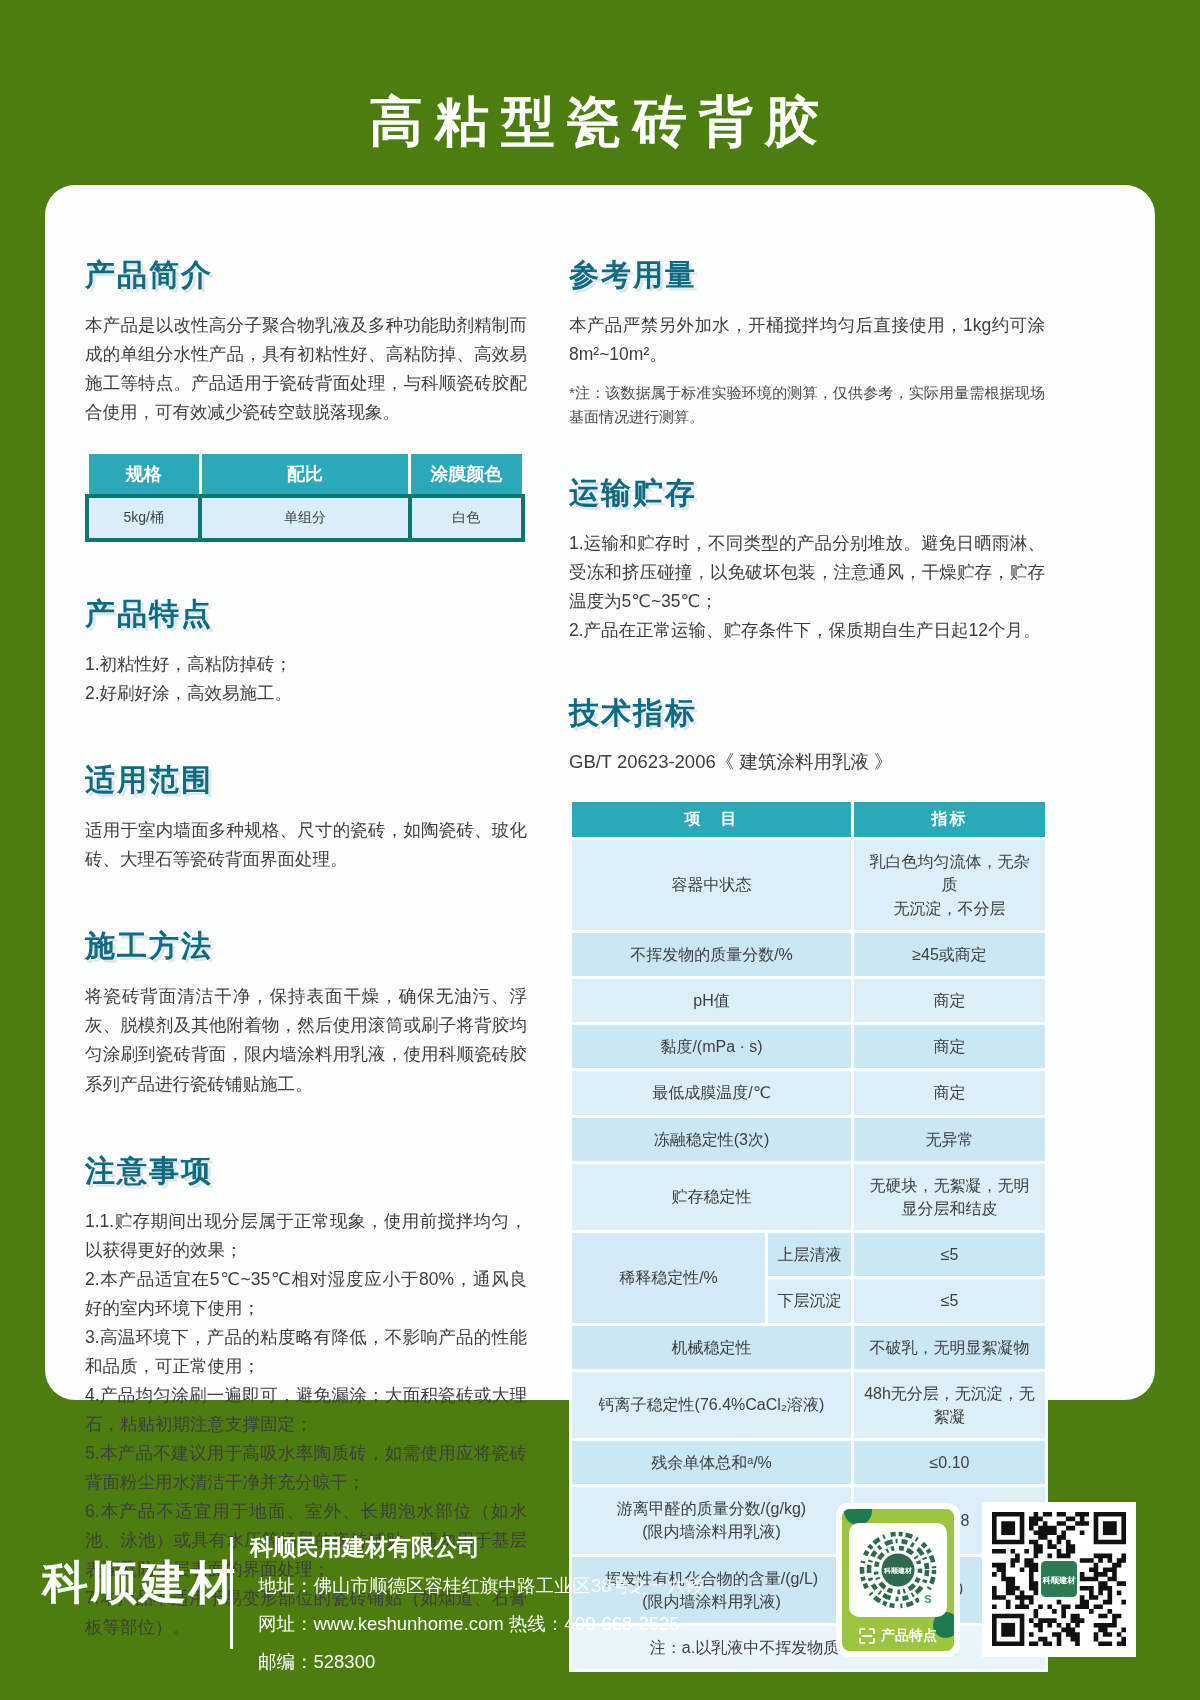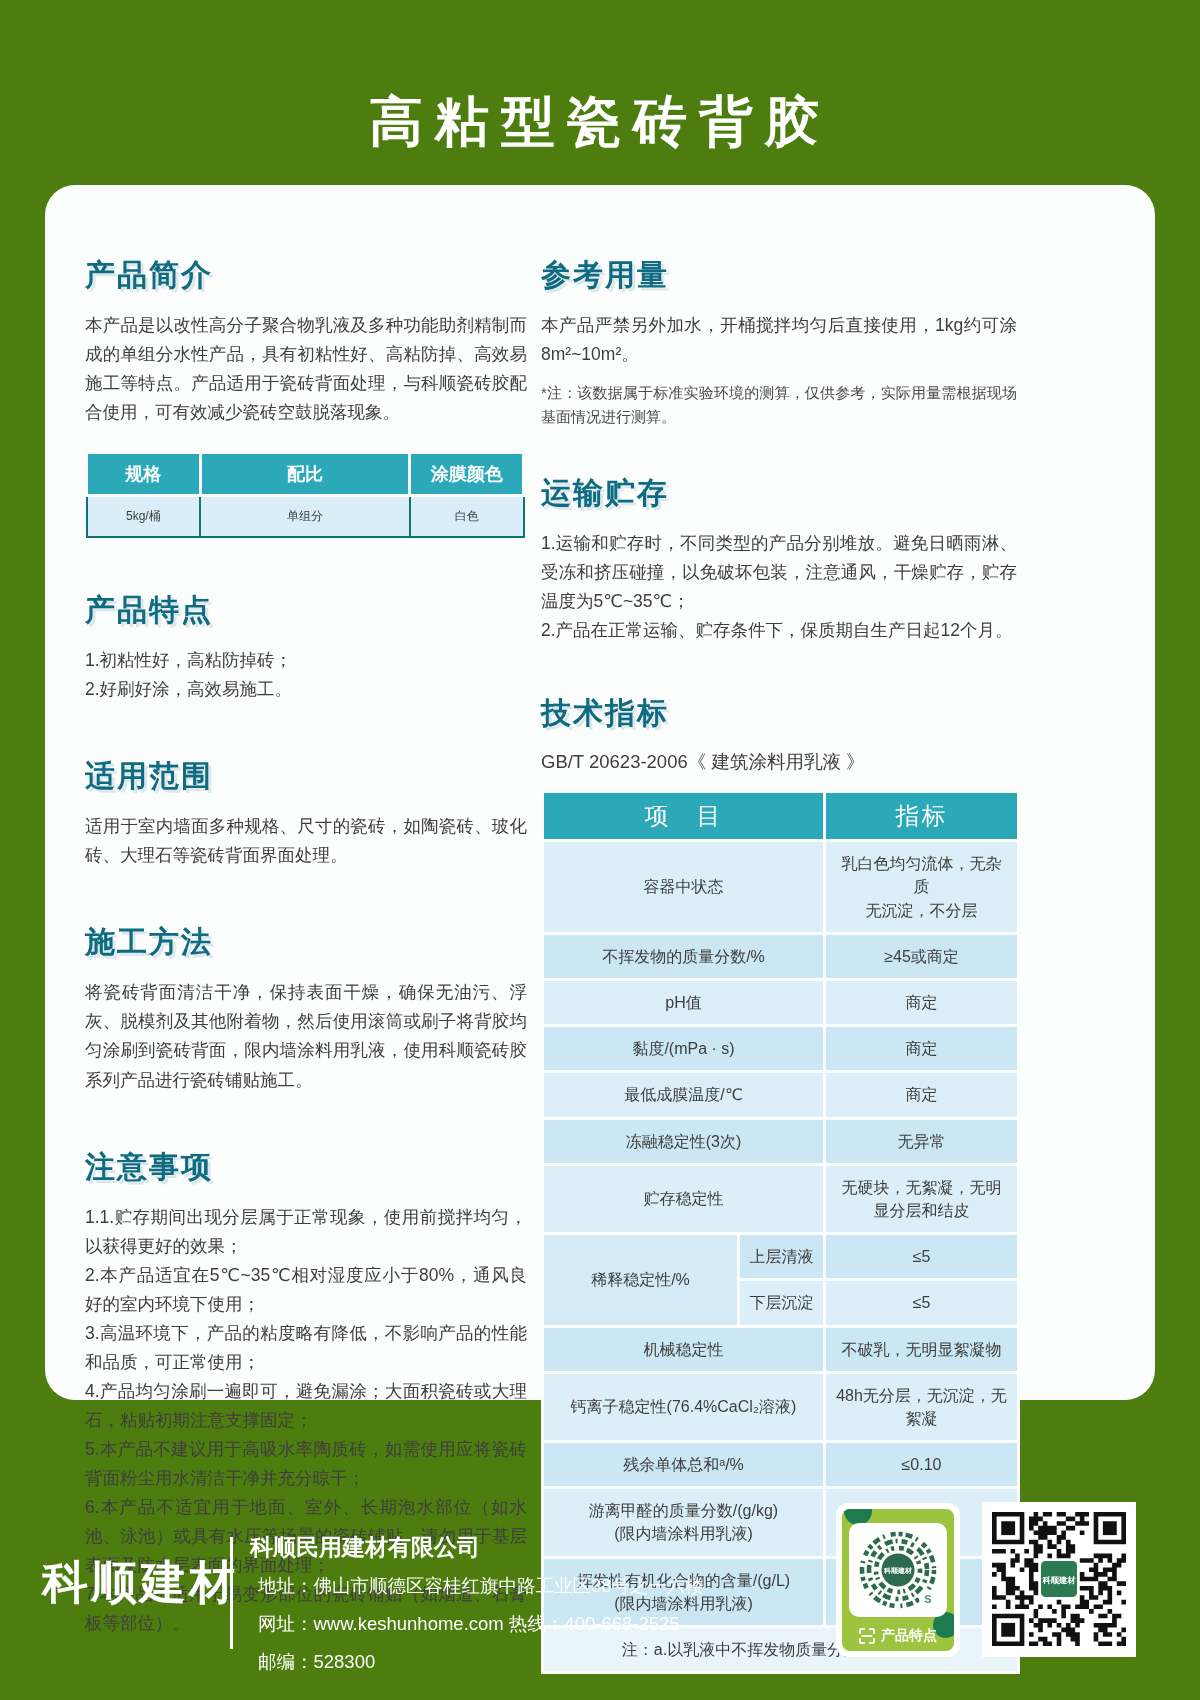--- a/index.html
+++ b/index.html
@@ -16,21 +16,21 @@
     text-align:center;color:#ffffff;
     font-size:54px;font-weight:bold;letter-spacing:12px;
   }
   
   .card{
     position:absolute;left:45px;top:185px;
     width:1110px;height:1215px;
     background:#FCFDFD;border-radius:30px;
     box-sizing:border-box;
     padding:70px 0 0 40px;
-    display:flex;gap:14px;
+    display:flex;gap:42px;
   }
   .col-left{width:442px;flex:0 0 auto;}
   .col-right{width:476px;flex:0 0 auto;}
   h2.sec-heading{
     color:#0F6B81;font-size:30px;font-weight:bold;
     margin:0 0 15px 0;letter-spacing:2px;
     text-shadow:3px 3px 0 rgba(120,160,175,0.22);
   }
   .body-text{
     font-size:17.5px;color:#3E3E3E;line-height:1.66;
@@ -44,30 +44,30 @@
   
   table.spec-table{
     width:440px;border-collapse:collapse;margin-top:24px;
     table-layout:fixed;
   }
   table.spec-table th{
     background:#2BA9B8;color:#fff;font-size:18px;font-weight:bold;
     padding:8px 4px;border:3px solid #FCFDFD;
   }
   table.spec-table td{
-    background:#D9EEF8;color:#3E3E3E;font-size:12px;
-    text-align:center;padding:11px 4px;border:2px solid #0f766e;
-  }
-  
-  .standard-line{font-size:18.5px;color:#3E3E3E;margin:2px 0 16px 0;}
+    background:#D9EEF8;color:#3E3E3E;font-size:14px;
+    text-align:center;padding:11px 4px;border:4px solid #0f766e;
+  }
+  
+  .standard-line{font-size:18.5px;color:#3E3E3E;margin:2px 0 25px 0;}
   table.tech-table{
     width:476px;border-collapse:collapse;table-layout:fixed;
   }
   table.tech-table th{
-    background:#2BA9B8;color:#fff;font-size:24px;font-weight:normal;
+    background:#2BA9B8;color:#fff;font-size:16px;font-weight:bold;
     padding:7px 4px;border:3px solid #FCFDFD;letter-spacing:2px;
   }
   table.tech-table td{
     font-size:16px;color:#3E3E3E;text-align:center;
     padding:10px 8px;border:3px solid #FCFDFD;
     white-space:pre-line;line-height:1.45;
   }
   td.bg-a{background:#DCEFF9;}
   td.bg-b{background:#CBE7F4;}
   td.bg-span{background:#D4EBF7;}

